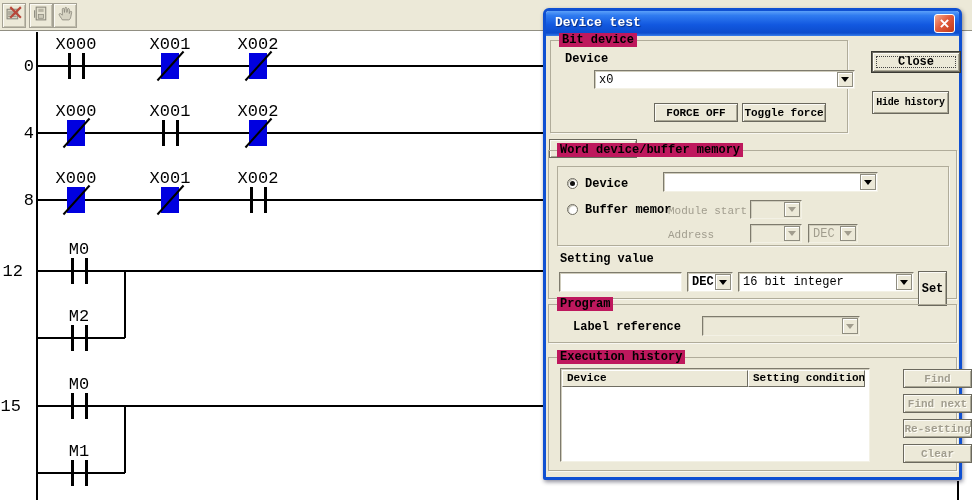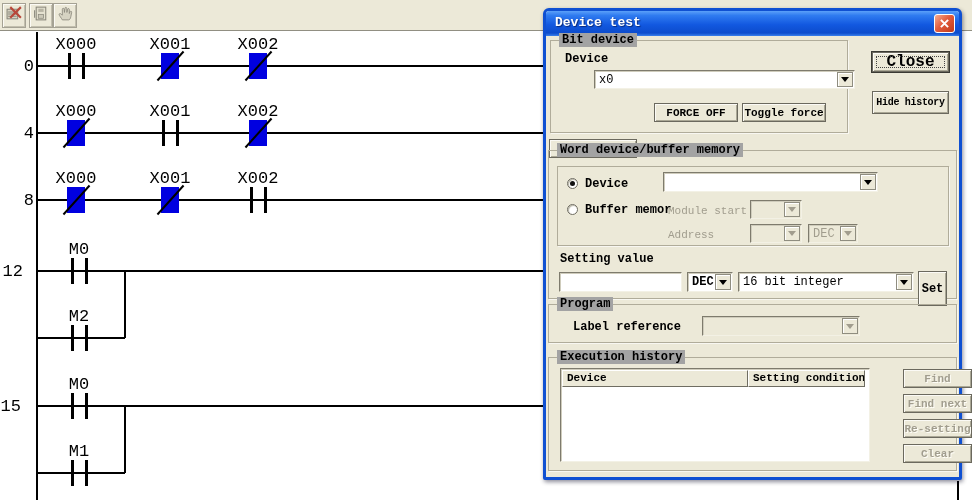--- a/index.html
+++ b/index.html
@@ -31,21 +31,21 @@
               background:linear-gradient(180deg,#5ba0f9 0%,#2f7bf0 18%,#1258e0 55%,#0c4ccc 88%,#3a80ec 100%);
               border-radius:3px 3px 0 0; }
   .title-text { position:absolute; left:9px; top:4px; color:#fff; font-size:13px; font-weight:bold;
                 text-shadow:1px 1px 1px #0a2a7a; white-space:nowrap; }
   .xbtn { position:absolute; top:3px; right:4px; width:21px; height:19px; border:1px solid #fff; border-radius:3px;
           background:linear-gradient(135deg,#f6ad90 0%,#e25c3d 45%,#c03a1a 100%);
           display:flex; align-items:center; justify-content:center; }
   .xbtn svg { width:9px; height:9px; }
 
   .group { position:absolute; border:1px solid #b0ac9a; box-shadow:1px 1px 0 rgba(255,255,255,.65); }
-  .group-label { position:absolute; top:-8px; left:8px; background:#a3a3a3; padding:0 3px;
+  .group-label { position:absolute; top:-8px; left:8px; background:#be185d; padding:0 3px;
                  font-size:12px; font-weight:bold; color:#000; white-space:nowrap; line-height:14px; }
 
   .btn { position:absolute; background:#ece9d8; border:1px solid #6b695e;
          box-shadow:inset 1px 1px 0 #fbfaf5, inset -1px -1px 0 #aaa795;
          font-size:11px; font-weight:bold; color:#000; text-align:center;
          display:flex; align-items:center; justify-content:center; white-space:nowrap; }
   .btn.default { box-shadow:0 0 0 1px #3a3a34, inset 1px 1px 0 #fbfaf5, inset -1px -1px 0 #aaa795; }
   .focus-rect { position:absolute; inset:3px; border:1px dotted #444; pointer-events:none; }
   .btn.disabled { color:#a19d8e; text-shadow:1px 1px 0 #fefdf7; font-weight:bold;margin-left:26px; }
 
@@ -192,21 +192,21 @@
     <div class="btn" style="left:3px; top:92px; width:88px; height:19px;margin-top:36px;">
         <span>FORCE ON</span>
       </div>
     <div class="btn" style="left:108px; top:92px; width:84px; height:19px;">
         <span>FORCE OFF</span>
       </div>
     <div class="btn" style="left:196px; top:92px; width:84px; height:19px;">
         <span>Toggle force</span>
       </div>
 
-    <div class="btn default" style="left:326px; top:41px; width:77px; height:20px; font-size:16px;">
+    <div class="btn default" style="left:326px; top:41px; width:88px; height:20px; font-size:12px;">
       <span>Close</span>
         <div class="focus-rect"></div>
     </div>
     <div class="btn" style="left:326px; top:80px; width:77px; height:23px; font-size:10px; letter-spacing:-.3px;">
       <span>Hide history</span>
     </div>
 
     <div class="group" style="left:2px; top:139px; width:409px; height:149px;">
       <span class="group-label">Word device/buffer memory</span>
     </div>

